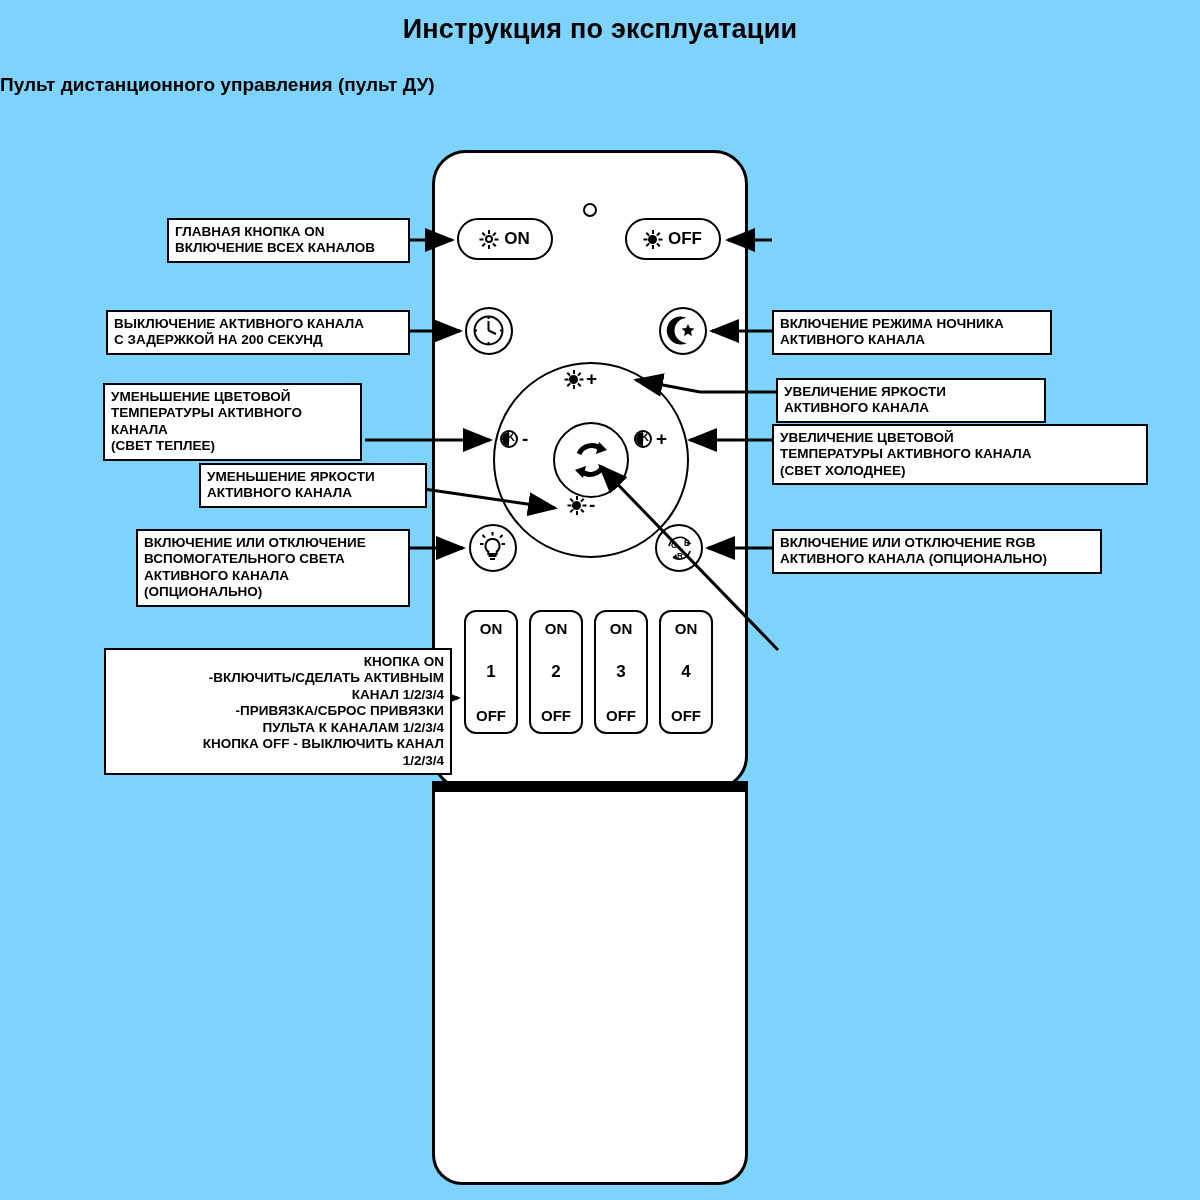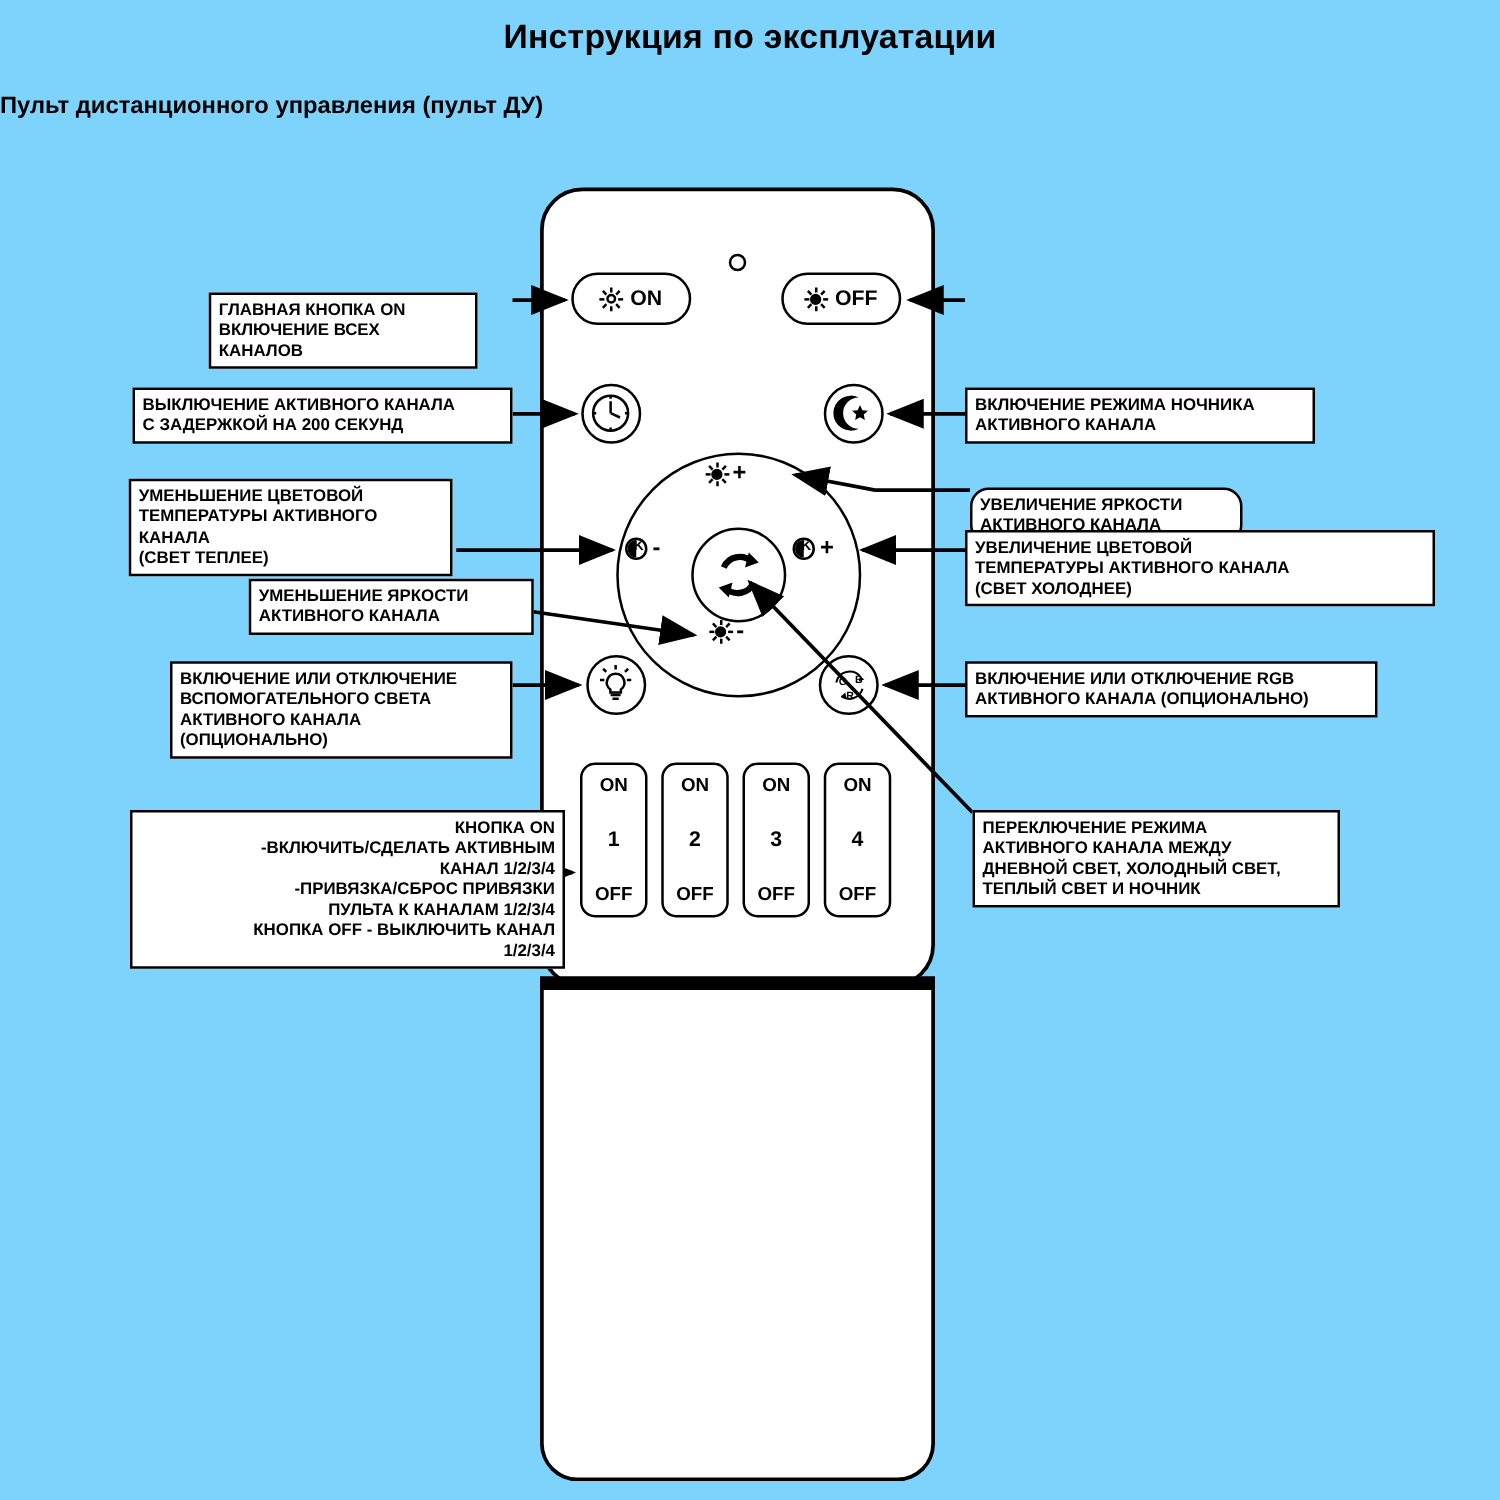--- a/index.html
+++ b/index.html
@@ -462,35 +462,35 @@
     <span>ON</span>
     <span class="num">3</span>
     <span>OFF</span>
   </div>
   <div class="chan chan4">
     <span>ON</span>
     <span class="num">4</span>
     <span>OFF</span>
   </div>
 
-  <div class="callout" style="left:167px; top:218px; width:215px;margin-top:16px;">ГЛАВНАЯ КНОПКА ON
+  <div class="callout" style="left:167px; top:218px; width:243px;">ГЛАВНАЯ КНОПКА ON
 ВКЛЮЧЕНИЕ ВСЕХ КАНАЛОВ</div>
 
 
   <div class="callout" style="left:106px; top:310px; width:304px;">ВЫКЛЮЧЕНИЕ АКТИВНОГО КАНАЛА
 С ЗАДЕРЖКОЙ НА 200 СЕКУНД</div>
 
   <div class="callout" style="left:772px; top:310px; width:280px;">ВКЛЮЧЕНИЕ РЕЖИМА НОЧНИКА
 АКТИВНОГО КАНАЛА</div>
 
   <div class="callout" style="left:103px; top:383px; width:259px;">УМЕНЬШЕНИЕ ЦВЕТОВОЙ
 ТЕМПЕРАТУРЫ АКТИВНОГО КАНАЛА
 (СВЕТ ТЕПЛЕЕ)</div>
 
-  <div class="callout" style="left:776px; top:390px; width:218px;border-radius:15px;">УВЕЛИЧЕНИЕ ЯРКОСТИ
+  <div class="callout" style="left:776px; top:378px; width:270px;">УВЕЛИЧЕНИЕ ЯРКОСТИ
 АКТИВНОГО КАНАЛА</div>
 
   <div class="callout" style="left:199px; top:463px; width:228px;">УМЕНЬШЕНИЕ ЯРКОСТИ
 АКТИВНОГО КАНАЛА</div>
 
   <div class="callout" style="left:772px; top:424px; width:376px;">УВЕЛИЧЕНИЕ ЦВЕТОВОЙ
 ТЕМПЕРАТУРЫ АКТИВНОГО КАНАЛА
 (СВЕТ ХОЛОДНЕЕ)</div>
 
   <div class="callout" style="left:136px; top:529px; width:274px;">ВКЛЮЧЕНИЕ ИЛИ ОТКЛЮЧЕНИЕ
@@ -502,18 +502,14 @@
 АКТИВНОГО КАНАЛА (ОПЦИОНАЛЬНО)</div>
 
   <div class="callout" style="left:104px; top:648px; width:348px;text-align:right;">КНОПКА ON
 -ВКЛЮЧИТЬ/СДЕЛАТЬ АКТИВНЫМ
 КАНАЛ 1/2/3/4
 -ПРИВЯЗКА/СБРОС ПРИВЯЗКИ
 ПУЛЬТА К КАНАЛАМ 1/2/3/4
 КНОПКА OFF - ВЫКЛЮЧИТЬ КАНАЛ
 1/2/3/4</div>
 
-  <div class="callout" style="left:778px; top:648px; width:294px;">ПЕРЕКЛЮЧЕНИЕ РЕЖИМА
-АКТИВНОГО КАНАЛА МЕЖДУ
-ДНЕВНОЙ СВЕТ, ХОЛОДНЫЙ СВЕТ,
-ТЕПЛЫЙ СВЕТ И НОЧНИК</div>
 
 </div>
 
 </body></html>

